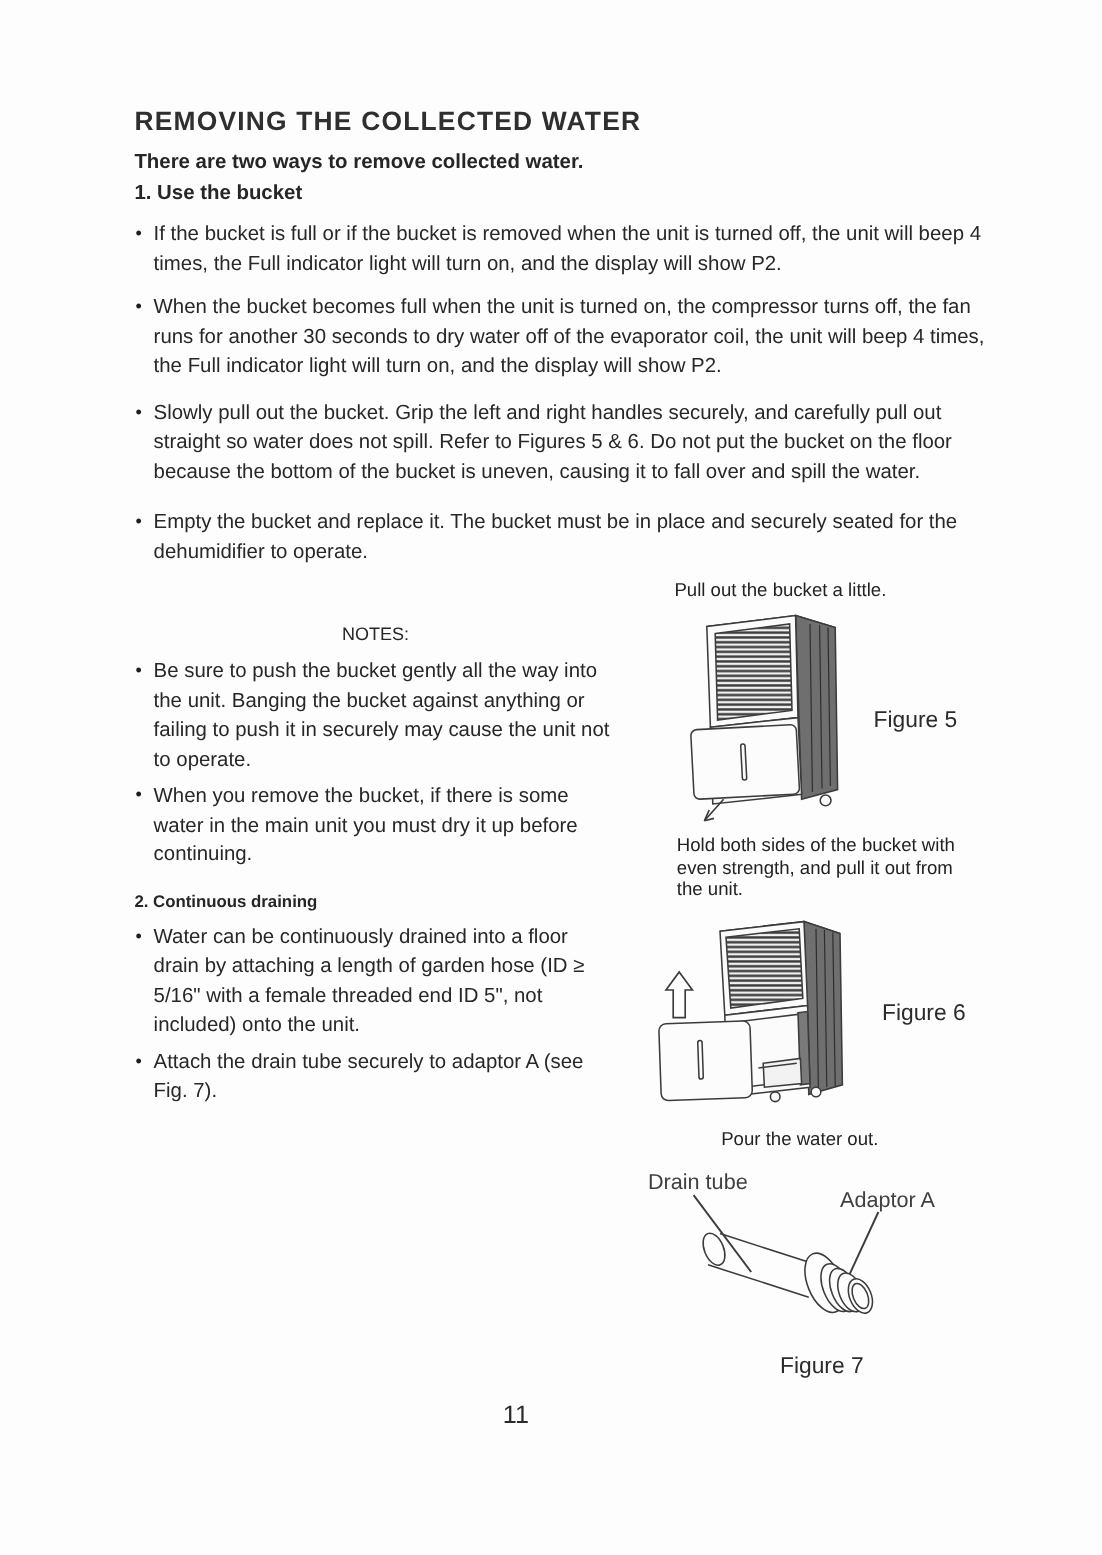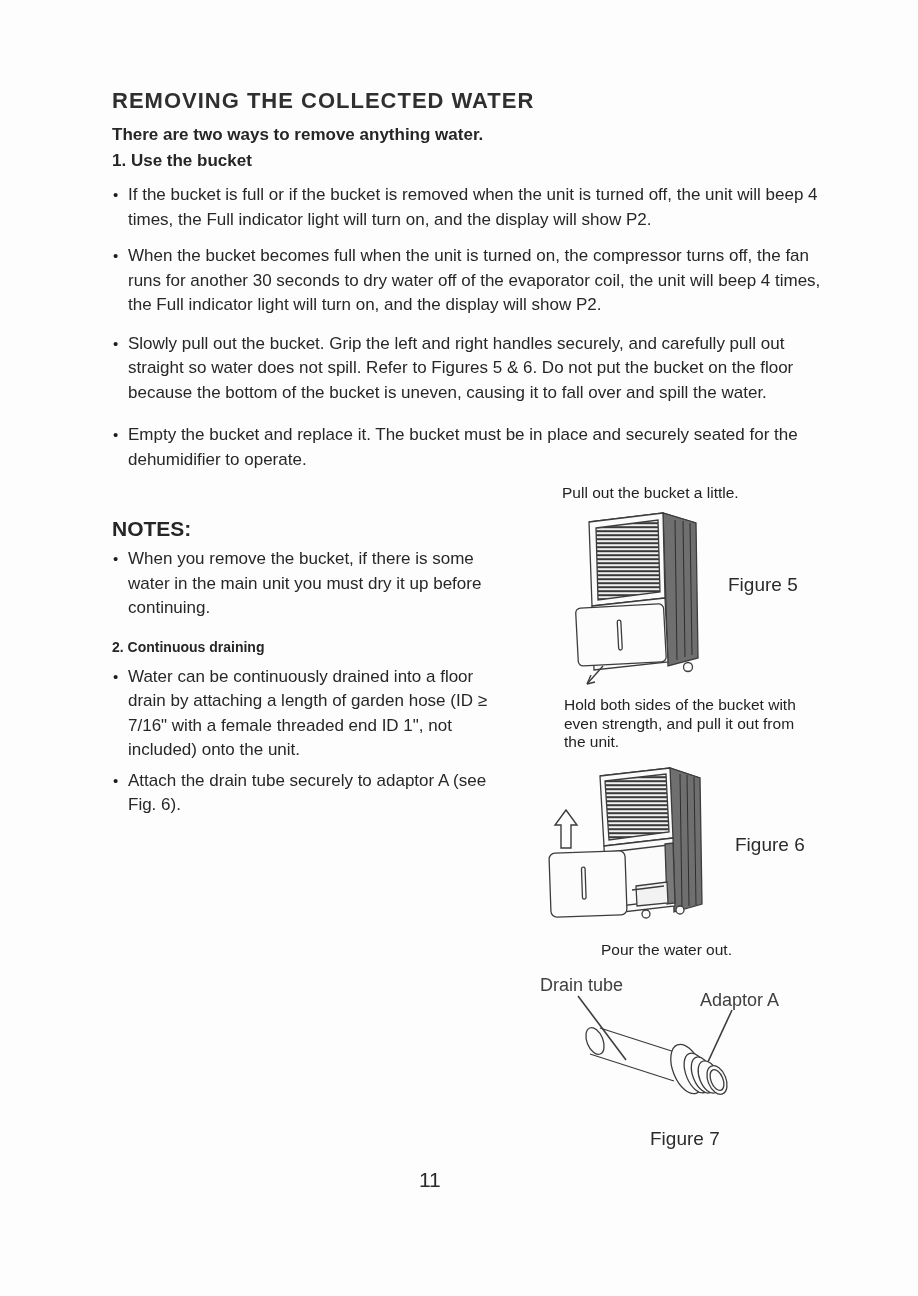--- a/index.html
+++ b/index.html
@@ -28,36 +28,36 @@
     position:absolute;left:1px;top:0;
     font-size:15px;line-height:24.5px;color:#1d1d1d;
   }
   .topflow .bullet.b1{margin-top:10px;}
   .topflow .bullet.b2{margin-top:12px;}
   .topflow .bullet.b3{margin-top:14px;}
   .topflow .bullet.b4{margin-top:18px;}
   
   .colleft{position:absolute;left:112px;top:503px;width:402px;}
   .colleft .bullet{line-height:24.5px;}
-  .notes-h{font-size:21px;font-weight:bold;line-height:24px;margin-top:14px;}
+  .notes-h{font-size:15px;font-weight:normal;line-height:24px;margin-top:14px;text-align:center;}
   .colleft .n1{margin-top:5px;}
   .colleft .n2{margin-top:6px;}
   .colleft .n3{margin-top:6px;}
   .sec2-h{font-size:14px;font-weight:bold;line-height:24px;margin-top:14px;}
   .colleft .s1{margin-top:6px;}
   .colleft .s2{margin-top:6px;}
   
   .colright{position:absolute;left:500px;top:478px;width:418px;height:712px;}
   .colright .abs{position:absolute;}
   .figcap{font-size:15.5px;line-height:18.5px;color:#222;}
   .figlabel{font-size:19px;color:#2b2b2b;}
   .callout{font-size:18px;color:#404040;}
   .cap5{left:62px;top:6px;width:220px;}
   .fig5{left:75px;top:28px;}
-  .lab5{left:228px;top:96px;}
+  .lab5{left:228px;top:112px;}
   .cap6{left:64px;top:218px;width:232px;}
   .fig6{left:48px;top:286px;}
   .lab6{left:235px;top:356px;}
   .cap7{left:101px;top:463px;width:200px;}
   .callout-drain{left:40px;top:497px;}
   .callout-adaptor{left:200px;top:512px;}
   .fig7{left:40px;top:516px;}
   .lab7{left:150px;top:650px;}
   
   .pagenum{
@@ -66,34 +66,35 @@
   }
   svg{display:block;}
 </style>
 </head>
 <body>
 
 <div class="page">
 
   <div class="topflow">
     <div class="title">REMOVING THE COLLECTED WATER</div>
-    <div class="intro">There are two ways to remove anything water.</div>
+    <div class="intro">There are two ways to remove collected water.</div>
     <div class="h-num">1. Use the bucket</div>
     <div class="bullet b1">If the bucket is full or if the bucket is removed when the unit is turned off, the unit will beep 4 times, the Full indicator light will turn on, and the display will show P2.</div>
     <div class="bullet b2">When the bucket becomes full when the unit is turned on, the compressor turns off, the fan runs for another 30 seconds to dry water off of the evaporator coil, the unit will beep 4 times, the Full indicator light will turn on, and the display will show P2.</div>
     <div class="bullet b3">Slowly pull out the bucket. Grip the left and right handles securely, and carefully pull out straight so water does not spill. Refer to Figures 5 &amp; 6. Do not put the bucket on the floor because the bottom of the bucket is uneven, causing it to fall over and spill the water.</div>
     <div class="bullet b4">Empty the bucket and replace it. The bucket must be in place and securely seated for the dehumidifier to operate.</div>
   </div>
 
   <div class="colleft">
     <div class="notes-h">NOTES:</div>
+    <div class="bullet n2">Be sure to push the bucket gently all the way into the unit. Banging the bucket against anything or failing to push it in securely may cause the unit not to operate.</div>
     <div class="bullet n3">When you remove the bucket, if there is some water in the main unit you must dry it up before continuing.</div>
     <div class="sec2-h">2. Continuous draining</div>
-    <div class="bullet s1">Water can be continuously drained into a floor drain by attaching a length of garden hose (ID ≥ 7/16" with a female threaded end ID 1", not included) onto the unit.</div>
-    <div class="bullet s2">Attach the drain tube securely to adaptor A (see Fig. 6).</div>
+    <div class="bullet s1">Water can be continuously drained into a floor drain by attaching a length of garden hose (ID ≥ 5/16" with a female threaded end ID 5", not included) onto the unit.</div>
+    <div class="bullet s2">Attach the drain tube securely to adaptor A (see Fig. 7).</div>
   </div>
 
   <div class="colright">
 
     <div class="abs figcap cap5">Pull out the bucket a little.</div>
 
     <svg class="abs fig5" width="145" height="190" viewBox="0 0 145 190">
       <defs>
         <pattern id="hl5" patternUnits="userSpaceOnUse" width="4" height="4">
           <rect width="4" height="4" fill="#f0f0f0"></rect>

